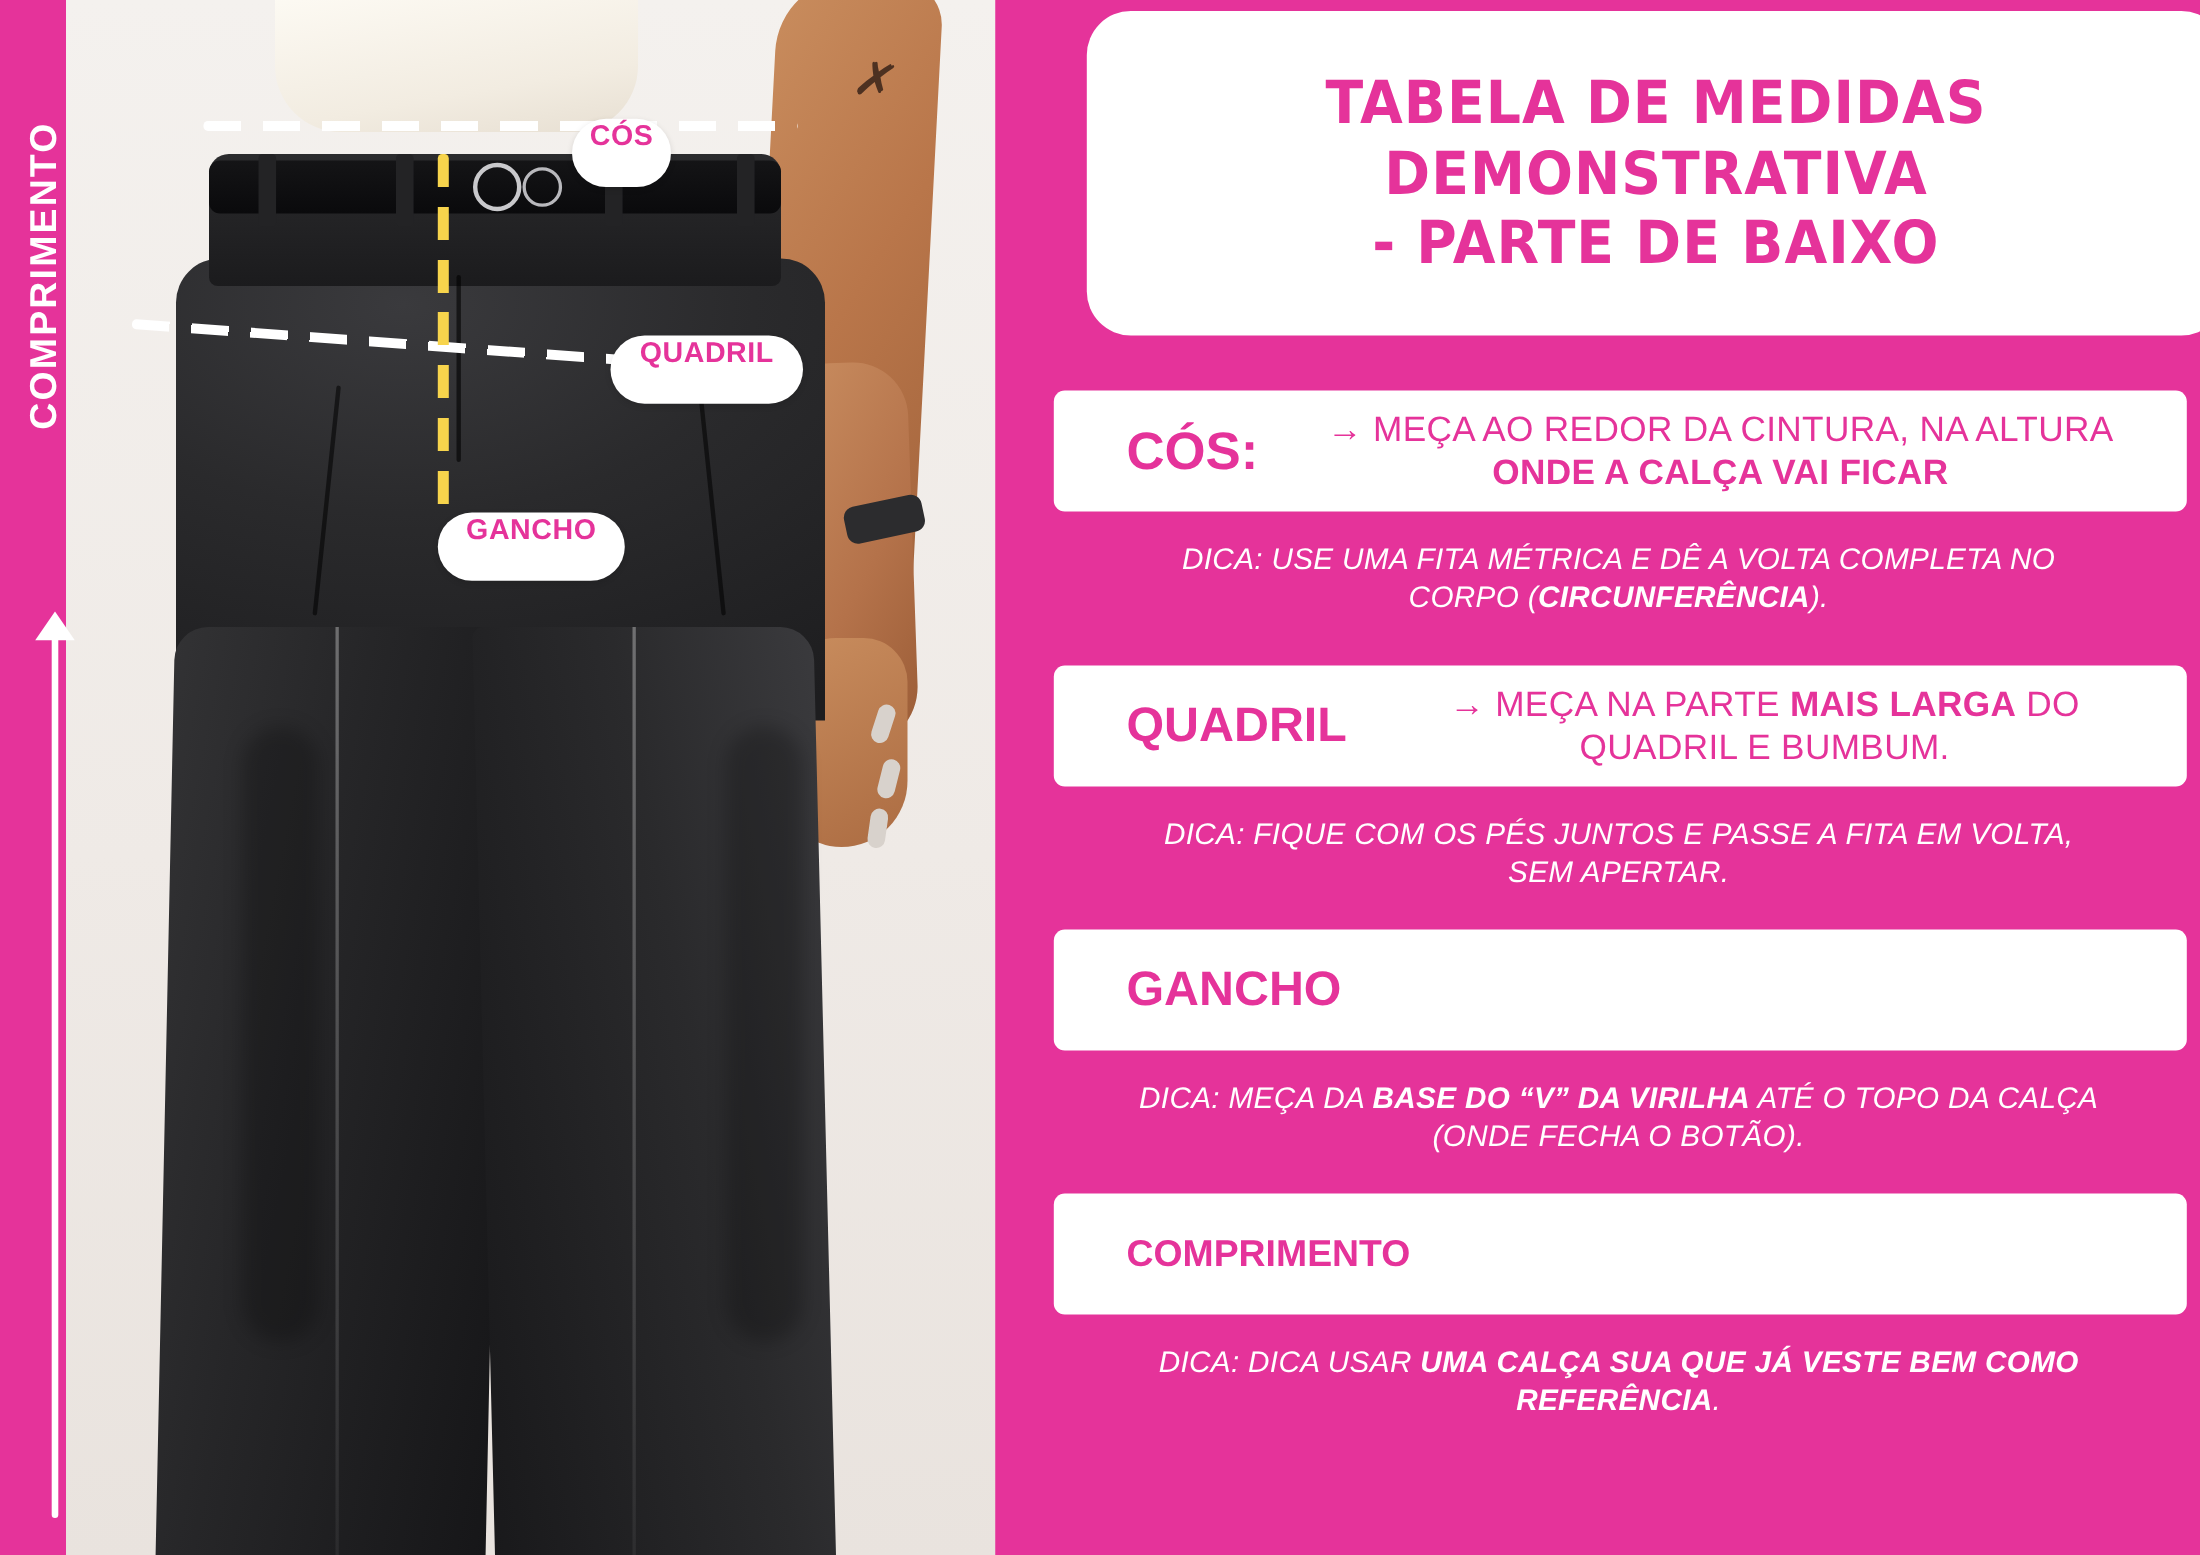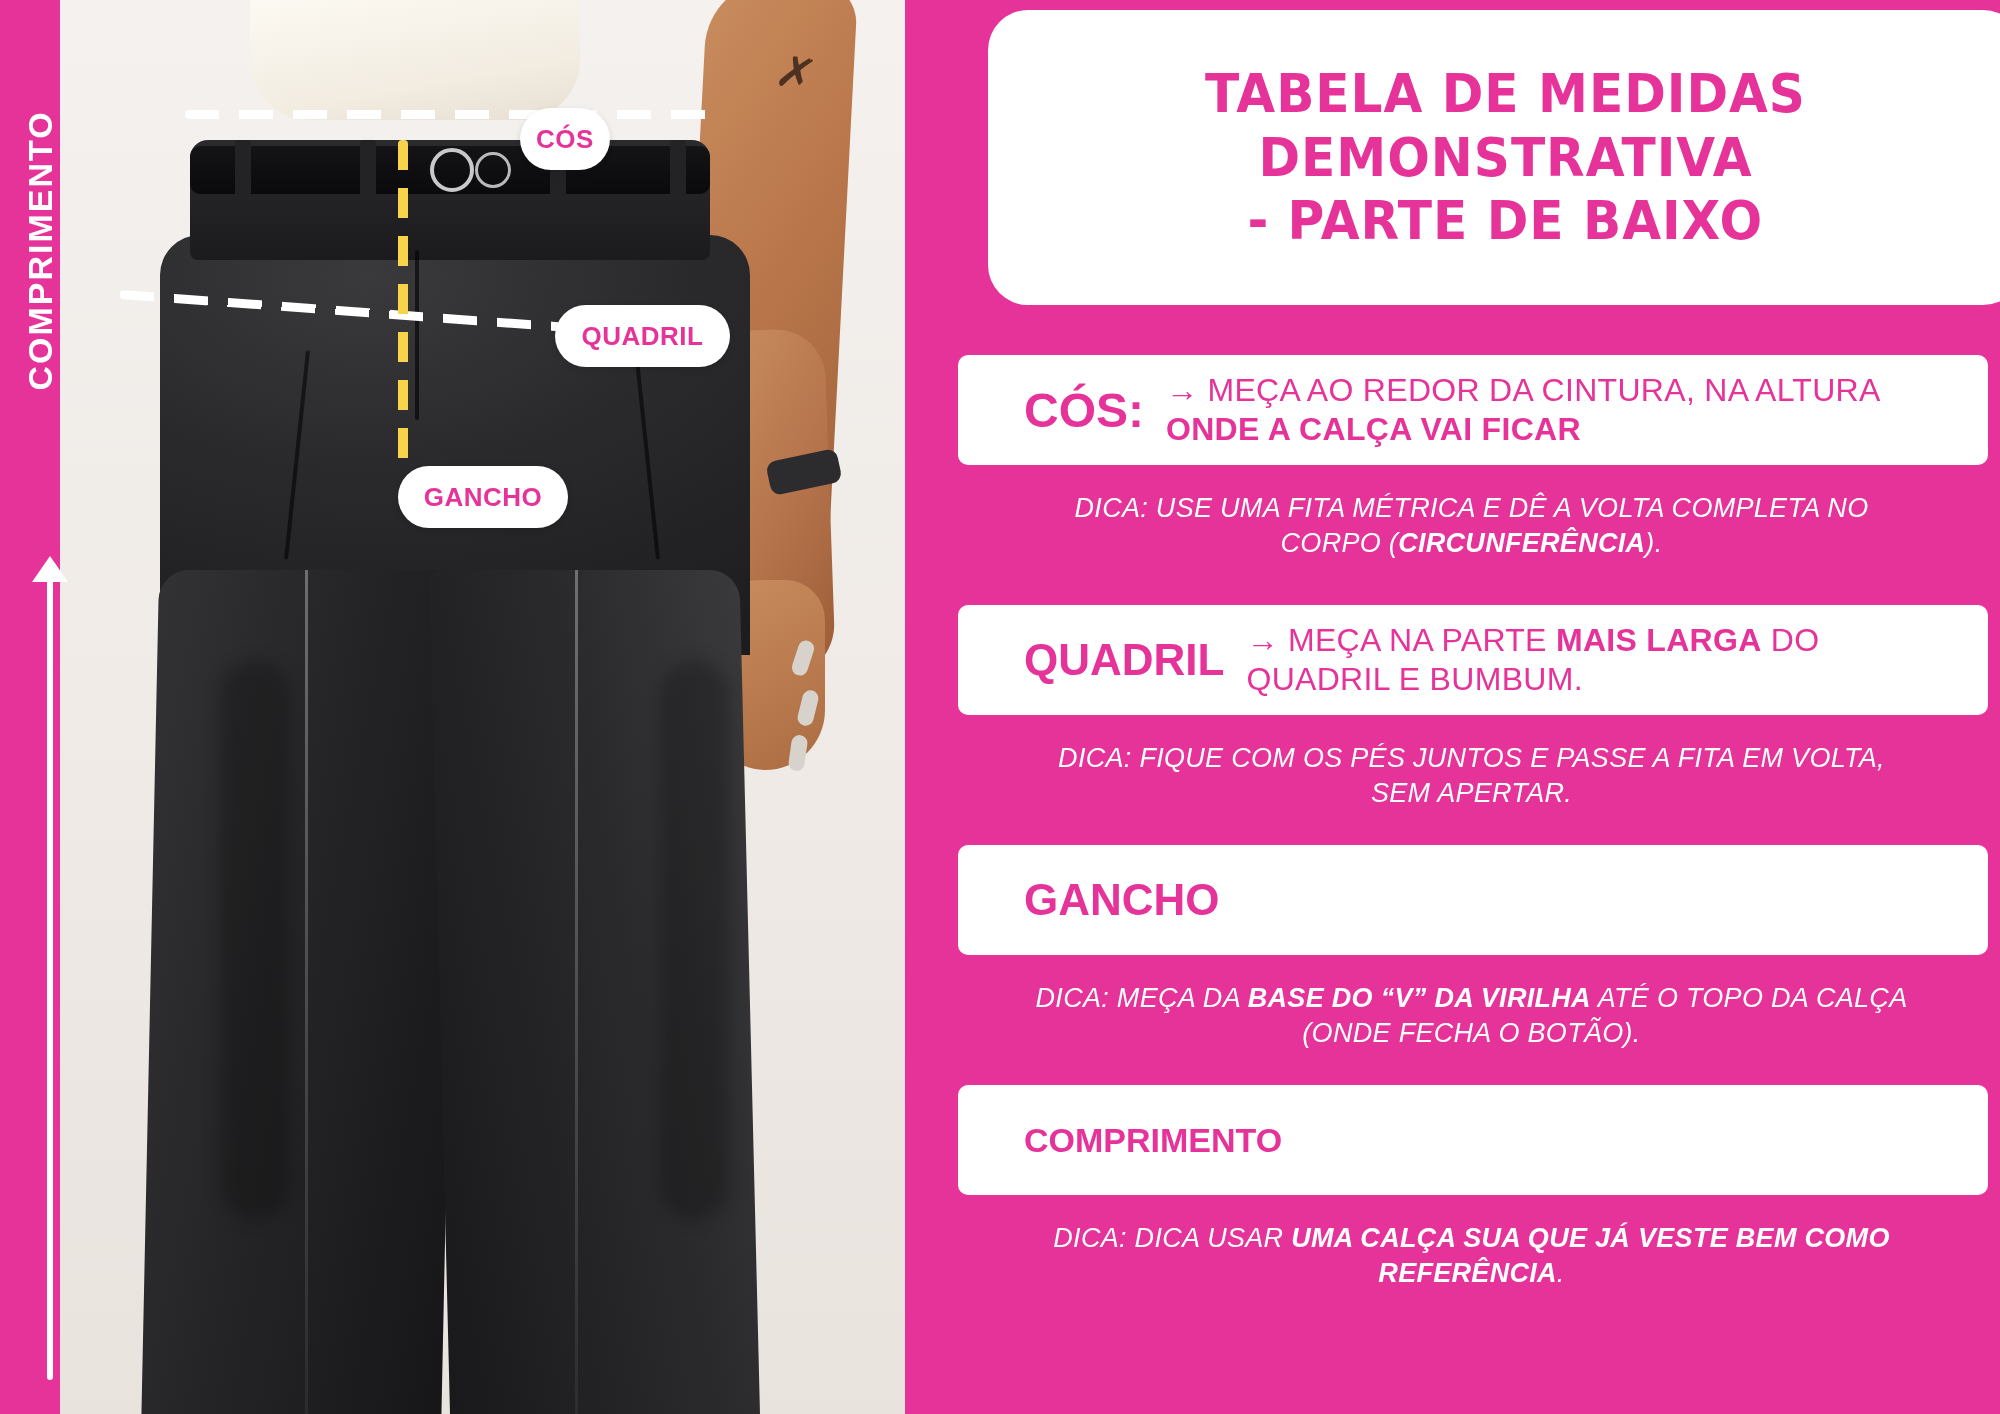--- a/index.html
+++ b/index.html
@@ -182,21 +182,21 @@
   .dash-line-vert {
     position: absolute;
     width: 10px;
     background-image: repeating-linear-gradient(180deg,#f7d44c 0 30px, rgba(255,255,255,0) 30px 48px);
     border-radius: 4px;
   }
   .pill {
     position: absolute;
     background: #ffffff;
     border-radius: 999px;
-    display: flex; align-items: center; justify-content: center;
+    display: flex; align-items: flex-start; justify-content: center;
     color: #e5339a;
     font-weight: 800;
     letter-spacing: .5px;
     box-shadow: 0 2px 6px rgba(0,0,0,.12);
     white-space: nowrap;
   }
 
   
   .comprimento-label {
     position: absolute;
@@ -271,21 +271,21 @@
     color: #e5339a;
     font-weight: 800;
     white-space: nowrap;
     flex: 0 0 auto;
     font-family: "Liberation Sans", sans-serif;
   }
   .row-desc {
     color: #e5339a;
     font-size: 32px;
     line-height: 1.22;
-    text-align: left;
+    text-align: center;
     flex: 1 1 auto;
     letter-spacing: .3px;
   }
   .row-desc b { font-weight: 800; }
   .arrow-g { font-weight: 400; }
 
   .tip {
     color: #ffffff;
     font-size: 27px;
     line-height: 1.3;

